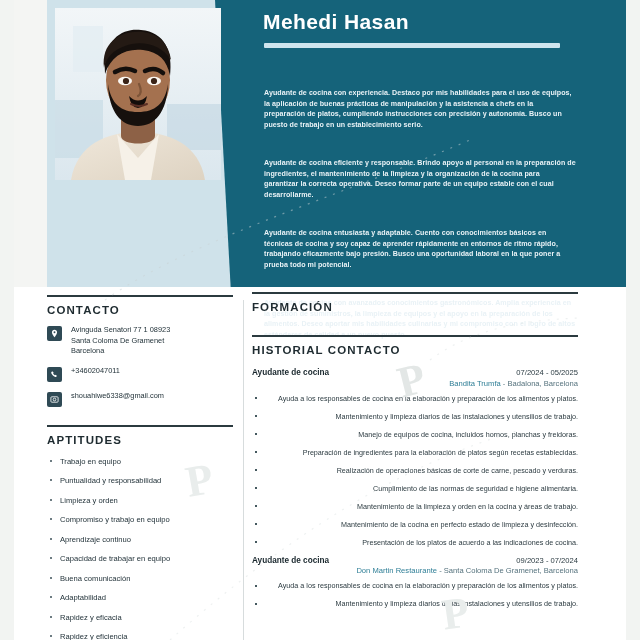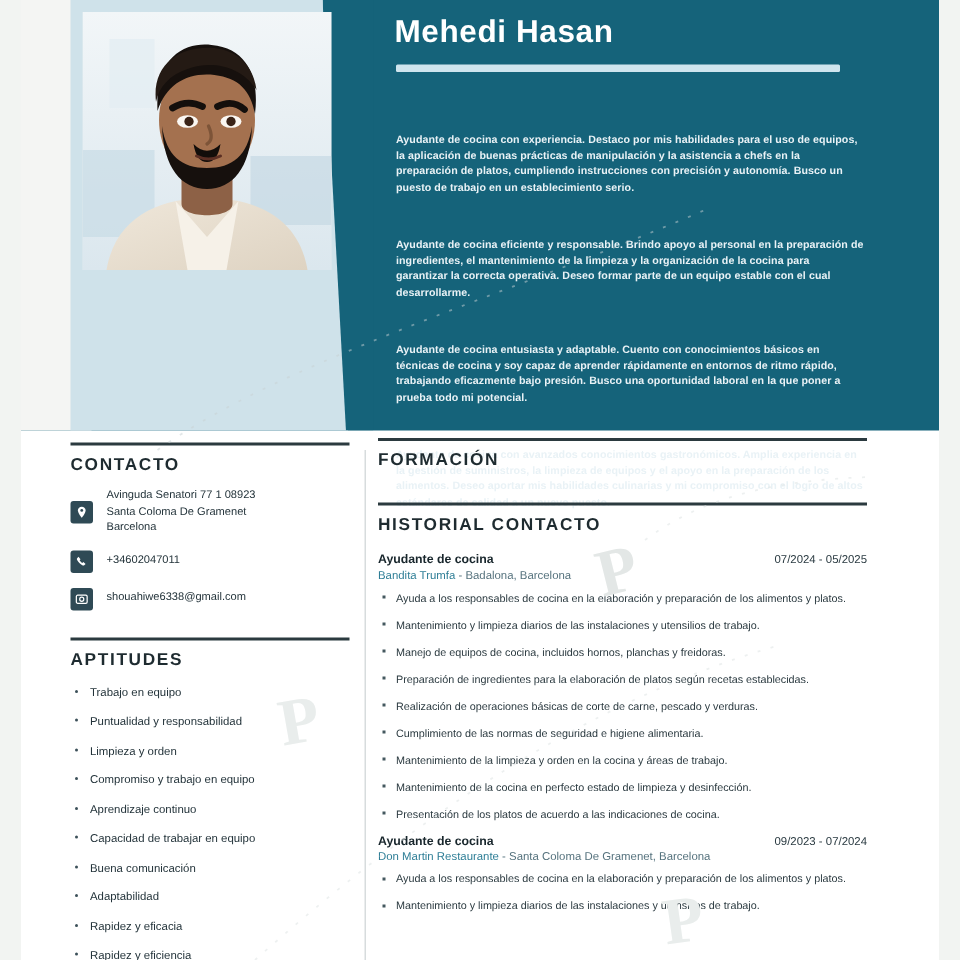--- a/index.html
+++ b/index.html
@@ -71,21 +71,21 @@
 
   
   .sec-rule { height:2px; background:#2b3a3f; width:100%; }
   .sec-title {
     font-size:11.5px; font-weight:bold; color:#1e2b30; letter-spacing:1.1px;
     padding-top:7px; padding-bottom:3px;
   }
 
   
   .contact-list { margin-top:6px; }
-  .contact-row { display:flex; align-items:center; margin-bottom:9px; }
+  .contact-row { display:flex; align-items:flex-start; margin-bottom:9px; }
   .ci-icon {
     width:15px; height:15px; background:#2f4a55; border-radius:2px;
     flex:0 0 15px; margin-right:9px; position:relative; margin-top:1px;
     display:flex; align-items:center; justify-content:center;
   }
   .ci-icon svg { display:block; }
   .ci-text { font-size:7.4px; line-height:10.5px; color:#23333a; padding-top:0px; }
 
   
   .apt-list { margin-top:7px; }
@@ -93,21 +93,21 @@
     font-size:7.6px; color:#23333a; line-height:11px;
     margin-bottom:8.5px; padding-left:13px; position:relative;
   }
   .apt-item::before {
     content:""; position:absolute; left:3px; top:4px;
     width:2.4px; height:2.4px; background:#3c5059; border-radius:50%;
   }
 
   
   .rsec { margin-bottom:0; }
-  .job { margin-top:9px; }
+  .job { margin-top:9px;text-align:right; }
   .job-head { display:flex; justify-content:space-between; align-items:baseline; }
   .job-title { font-size:8.2px; font-weight:bold; color:#18262c; }
   .job-dates { font-size:7.6px; color:#2a3a41; }
   .job-company { font-size:7.6px; color:#2e7e96; margin-top:1.5px; }
   .job-company .sep { color:#55727d; }
   .job-bullets { margin-top:6px; }
   .jb {
     font-size:7.2px; line-height:10.5px; color:#2b3a40;
     margin-bottom:7.5px; padding-left:12px; position:relative;
   }

